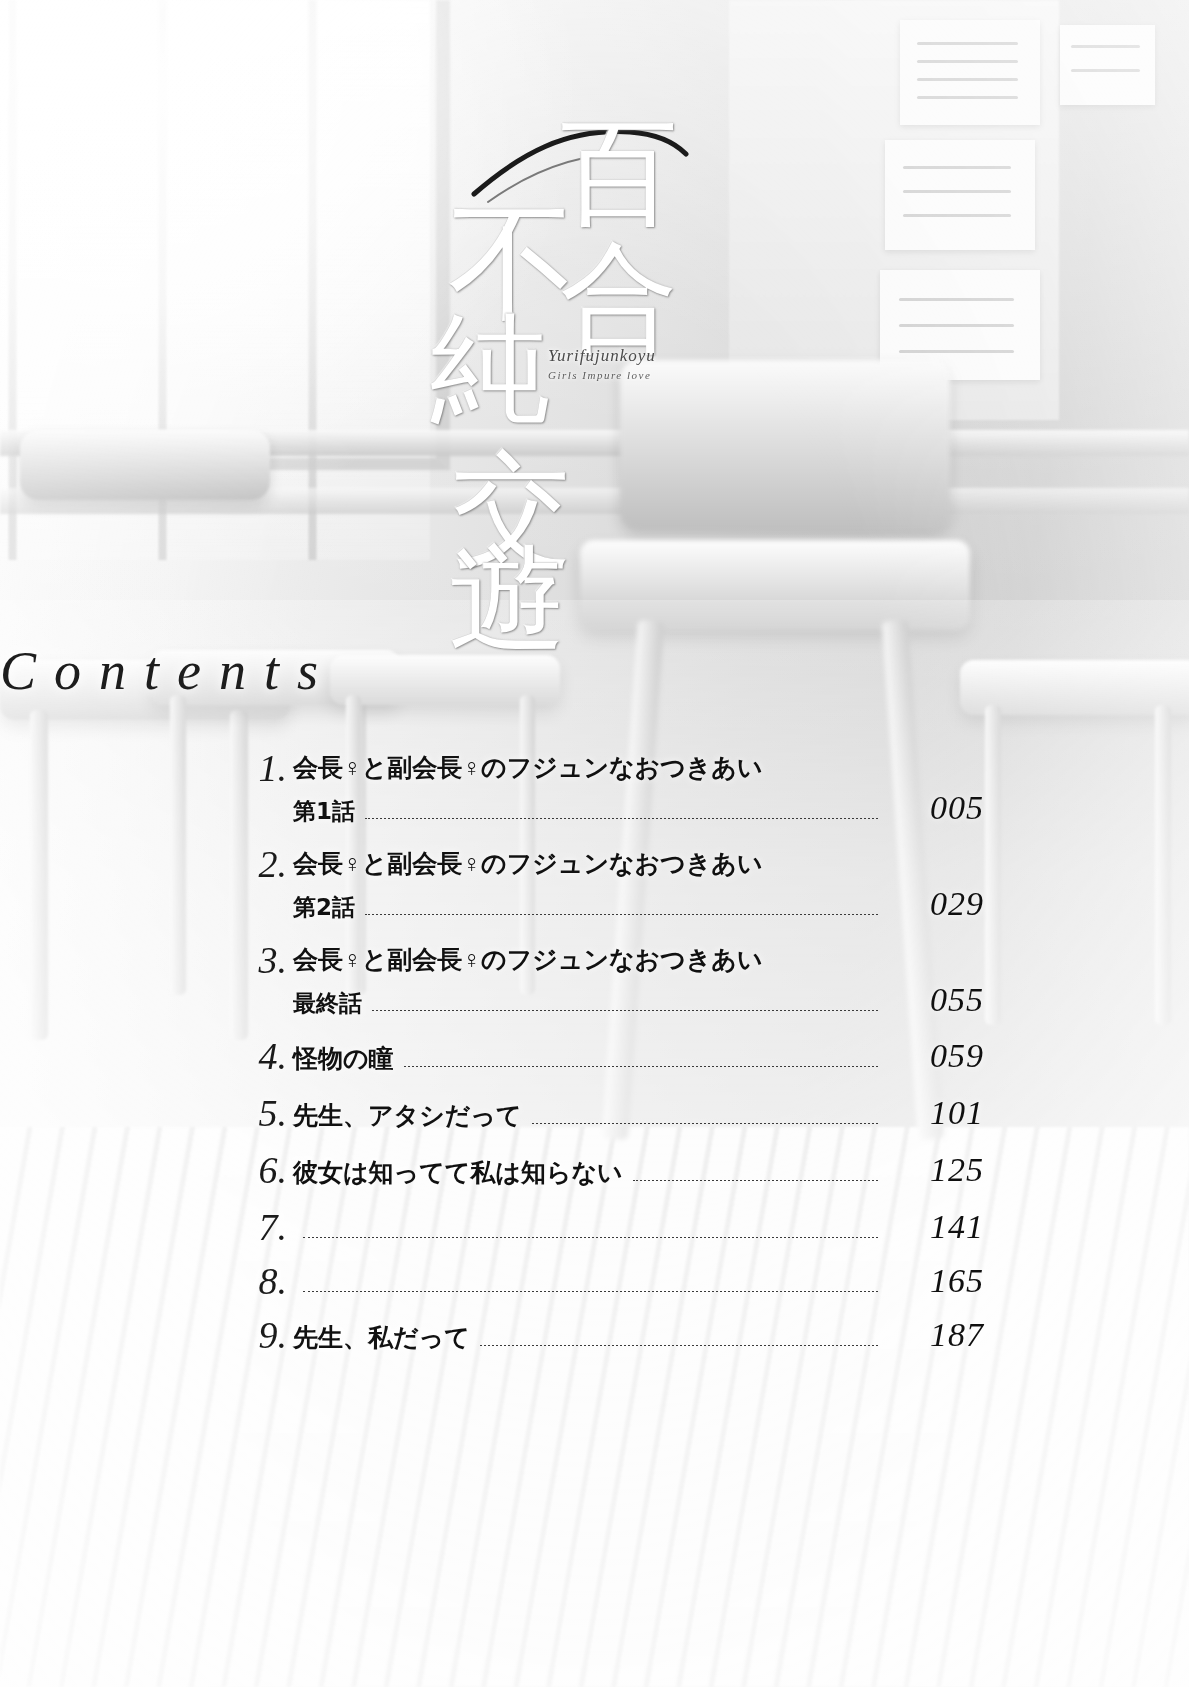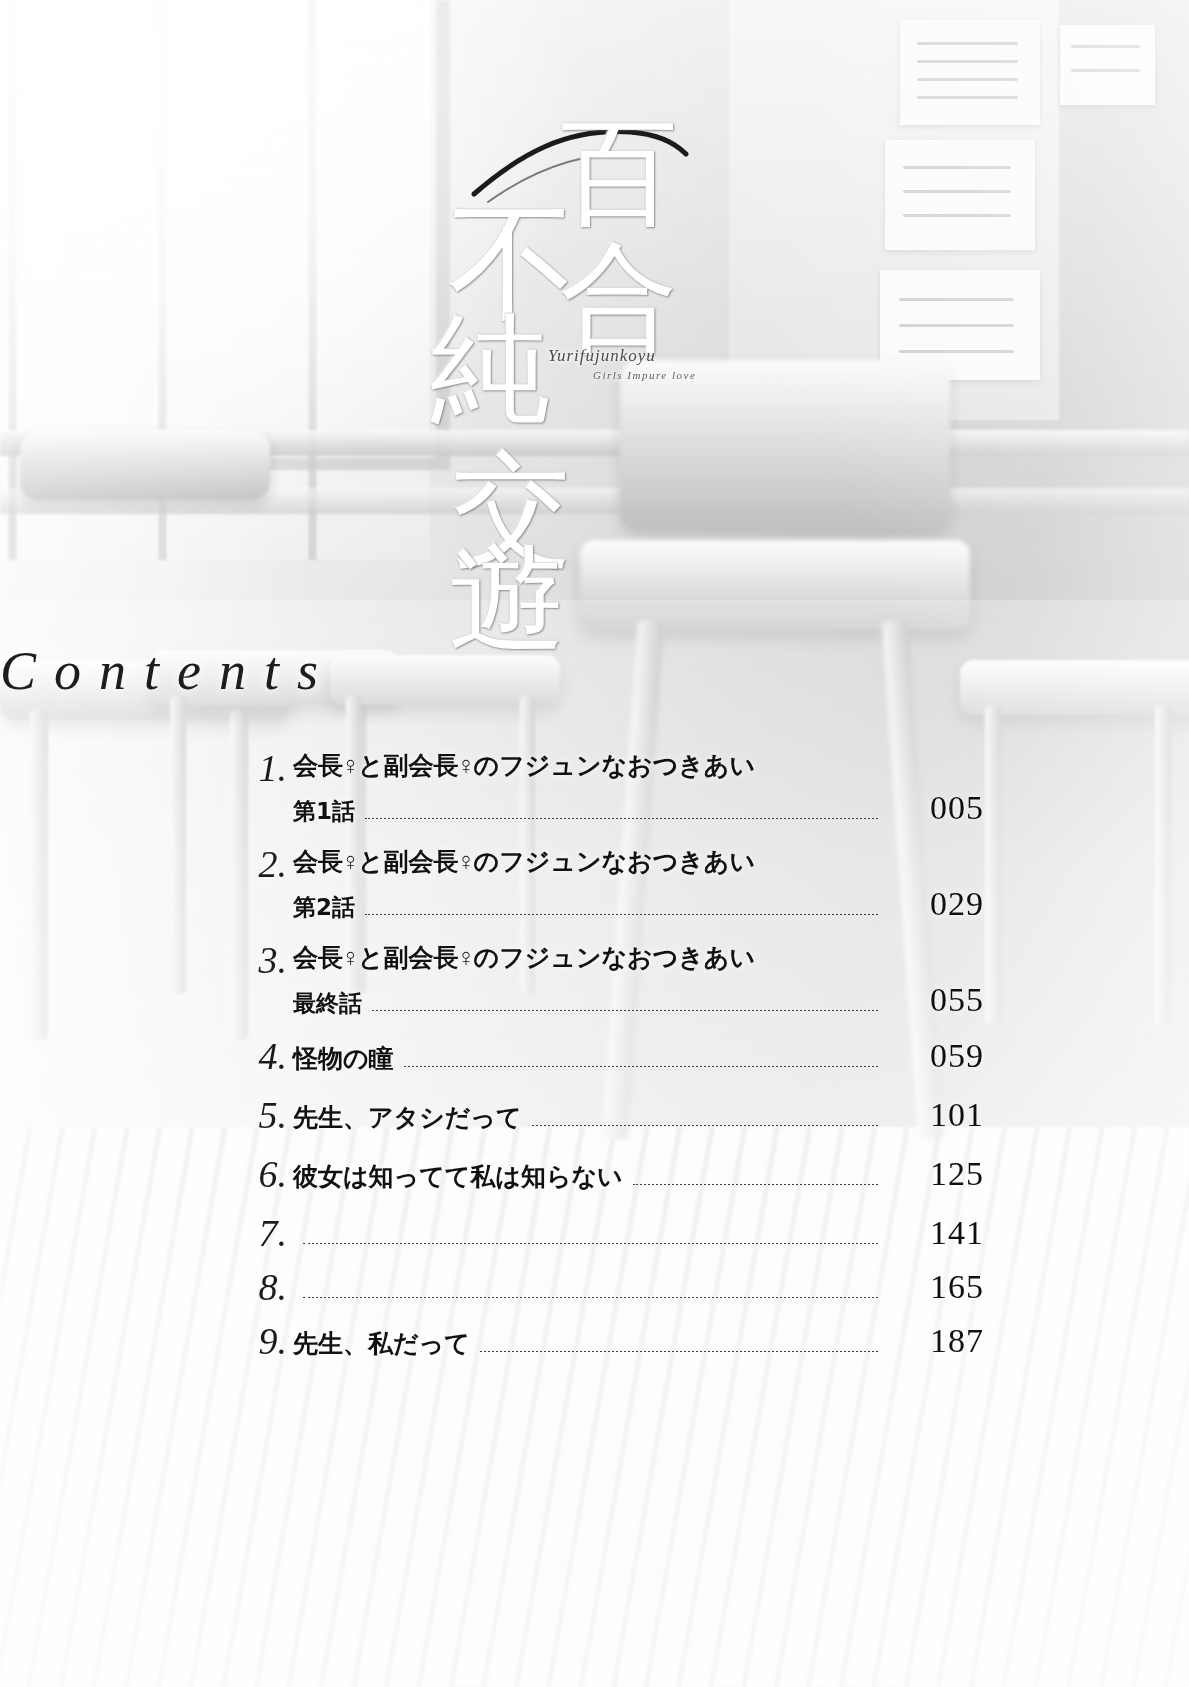--- a/index.html
+++ b/index.html
@@ -158,21 +158,20 @@
     font-size: 17px;
     letter-spacing: 1px;
     text-shadow: 0 0 3px #ffffff, 0 0 6px #ffffff;
   }
   .romaji small {
     display: block;
     font-size: 11px;
     letter-spacing: 1.5px;
     margin-top: 3px;
     color: #5c5c5c;
-    margin-left: 45px;
   }
   .swoosh {
     position: absolute;
     left: 470px; top: 60px;
     width: 220px; height: 90px;
   }
 
   
   .contents-heading {
     position: absolute;
@@ -211,21 +210,21 @@
   .toc-body {
     flex: 1 1 auto;
     min-width: 0;
   }
   .toc-line {
     display: flex;
     align-items: baseline;
     width: 100%;
   }
   .toc-title {
-    font-family: Liberation Mono, monospace;
+    font-family: Liberation Serif, serif;
     font-weight: bold;
     font-size: 25px;
     line-height: 40px;
     color: #111111;
     white-space: nowrap;
     text-shadow: 0 0 6px rgba(255,255,255,0.95);
   }
   .toc-sub {
     font-family: "DejaVu Sans", sans-serif;
     font-weight: bold;
@@ -244,20 +243,21 @@
   }
   .leader::after {
     content: "";
     position: absolute;
     left: 0; right: 0; bottom: 0;
     border-bottom: 2px dotted #3a3a3a;
   }
   .toc-page {
     flex: 0 0 auto;
     font-family: "Liberation Serif", serif;
+    font-style: italic;
     font-size: 34px;
     line-height: 40px;
     color: #101010;
     letter-spacing: 1px;
     text-shadow: 0 0 6px rgba(255,255,255,0.95);
     min-width: 96px;
     text-align: right;
   }
   .toc-item.two-line .toc-line.first .toc-title { flex: 0 0 auto; }
 </style>

